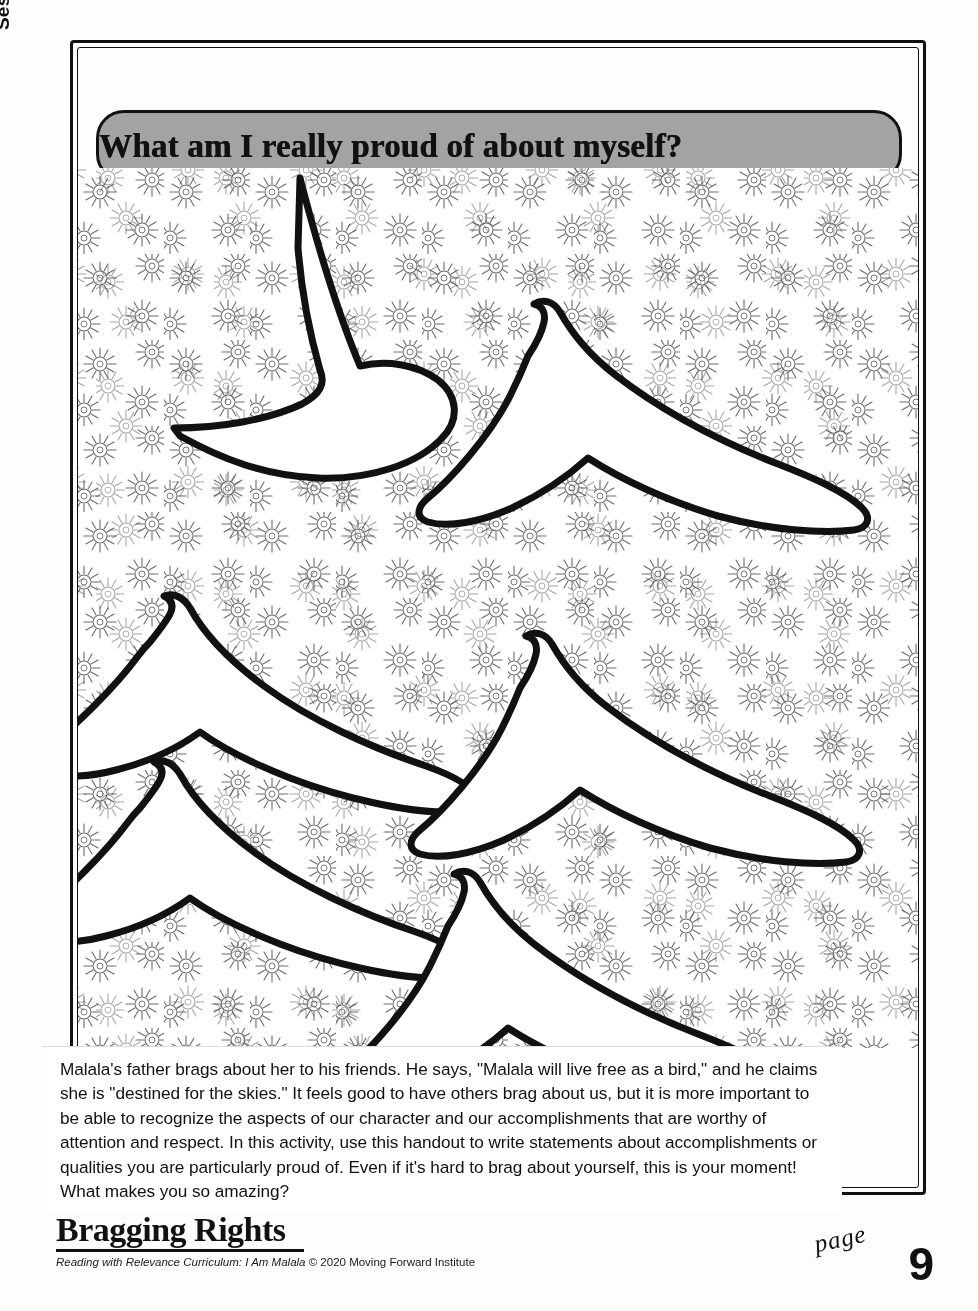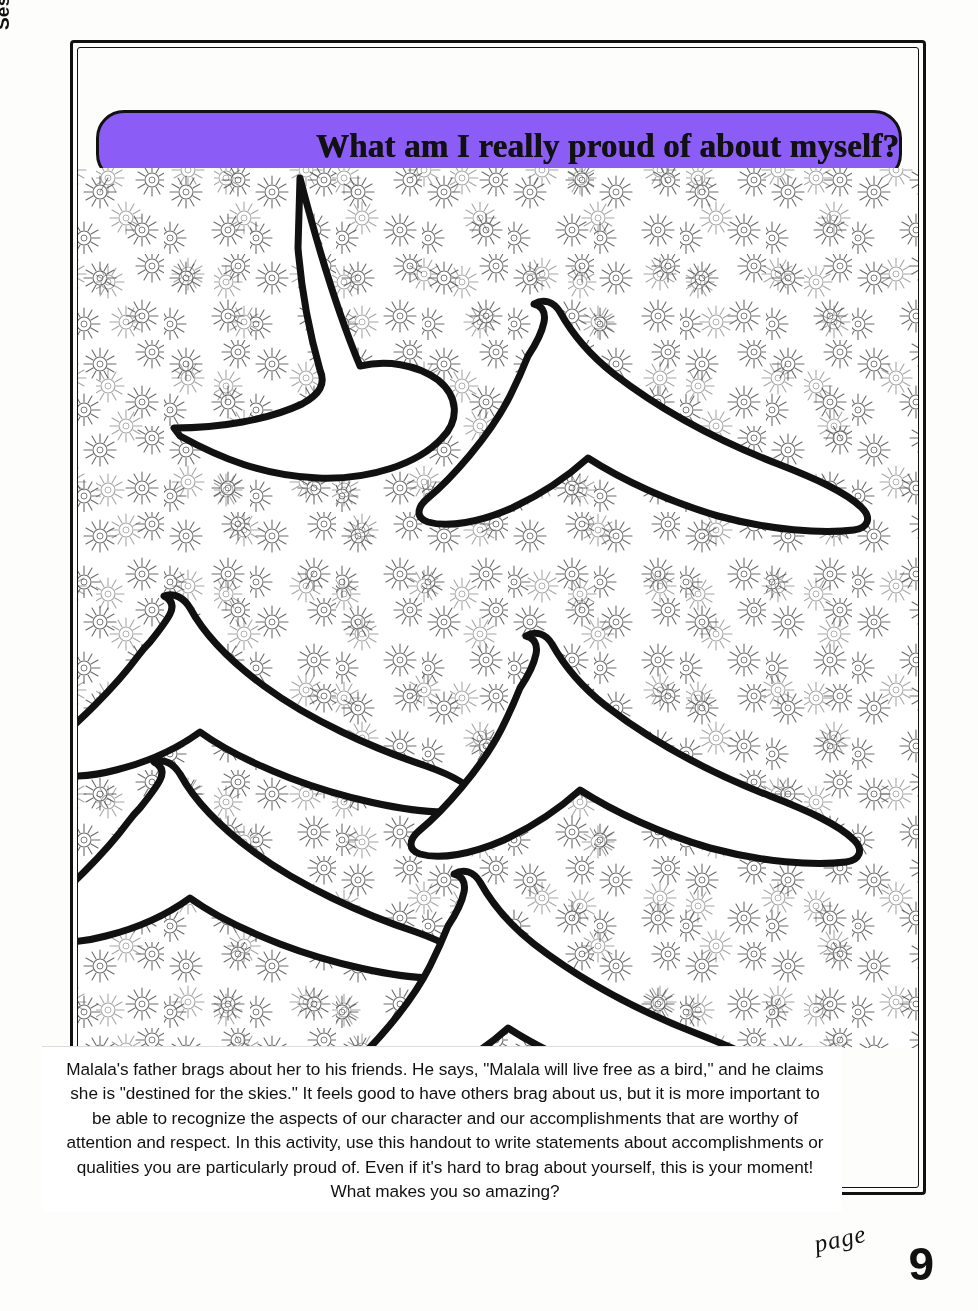--- a/index.html
+++ b/index.html
@@ -83,25 +83,25 @@
 
   
   .title-banner {
     position: absolute;
     left: 96px;
     top: 110px;
     width: 806px;
     height: 72px;
     border: 3px solid #111;
     border-radius: 28px;
-    background: #8b5cf6;
+    background: #a3a3a3;
     box-sizing: border-box;
     display: flex;
     align-items: center;
-    justify-content: flex-end;
+    justify-content: flex-start;
   }
   .title-banner .title-text {
     font-family: "Liberation Serif", serif;
     font-weight: bold;
     font-size: 33px;
     letter-spacing: .2px;
     white-space: nowrap;
     text-shadow: 0.6px 0 0 #111;
   }
 
@@ -121,21 +121,20 @@
   
   .paragraph-block {
     position: absolute;
     left: 42px;
     top: 1046px;
     width: 800px;
     background: #fff;
     border-top: 1px solid #ddd;
     padding: 10px 12px 8px 18px;
     box-sizing: border-box;
-    text-align: center;
   }
   .paragraph-block p {
     margin: 0;
     font-size: 17.2px;
     line-height: 1.42;
     letter-spacing: -0.05px;
     color: #111;
   }
 
   
@@ -335,19 +334,25 @@
                  C 352 216, 392 172, 412 132
                  C 420 116, 426 102, 430 92 Z" transform="translate(-60,666)"></path>
       </g>
     </svg>
   </div>
 
   <div class="paragraph-block">
     <p>Malala's father brags about her to his friends. He says, "Malala will live free as a bird," and he claims she is "destined for the skies." It feels good to have others brag about us, but it is more important to be able to recognize the aspects of our character and our accomplishments that are worthy of attention and respect. In this activity, use this handout to write statements about accomplishments or qualities you are particularly proud of. Even if it's hard to brag about yourself, this is your moment!  What makes you so amazing?</p>
   </div>
 
+  <div class="footer">
+    <div class="brand">Bragging Rights</div>
+    <div class="credit">
+      <span>Reading with Relevance Curriculum: I Am Malala</span><span class="nonital">  © 2020 Moving Forward Institute</span>
+    </div>
+  </div>
 
   <div class="page-number">
     <span class="word">page</span>
     <span class="num">9</span>
   </div>
 
 </div>
 
 </body></html>

